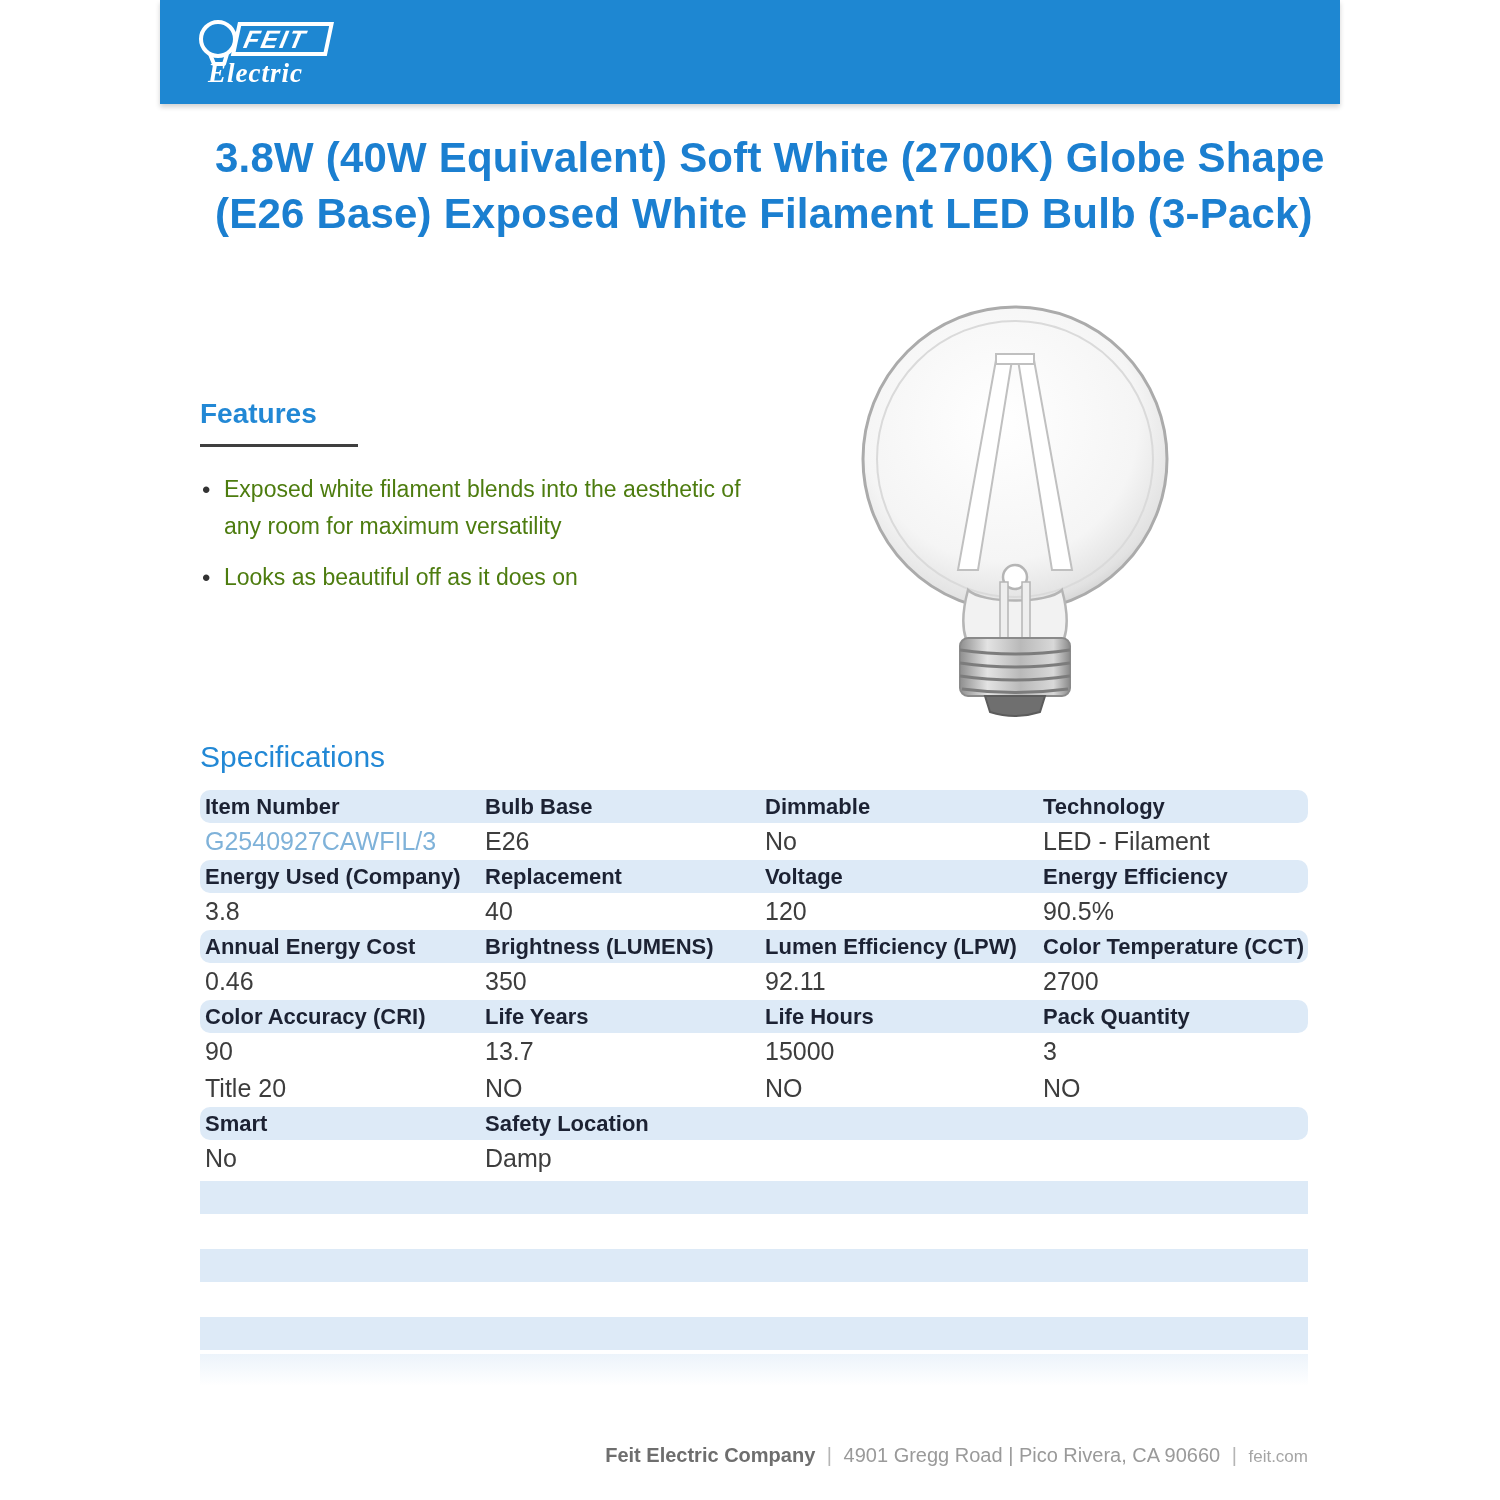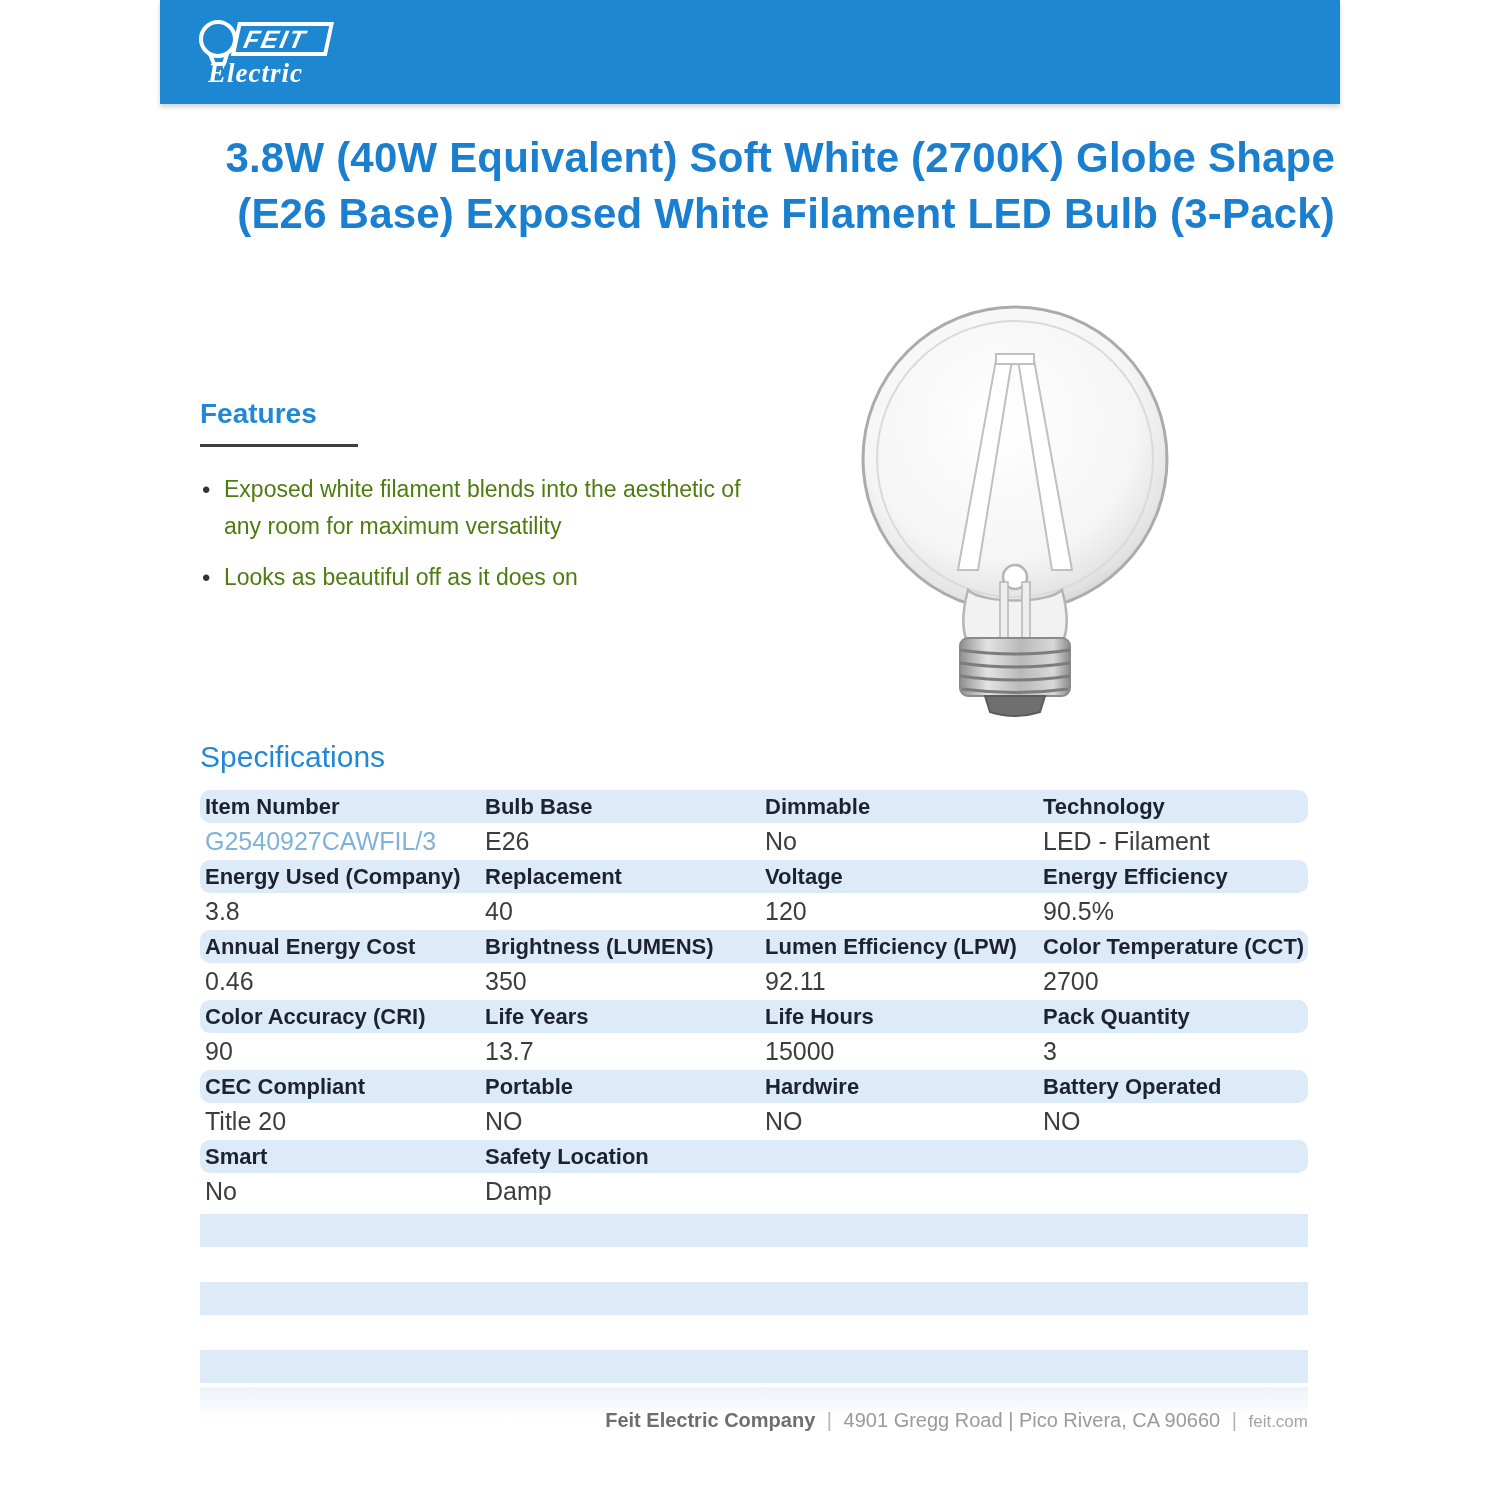--- a/index.html
+++ b/index.html
@@ -12,21 +12,21 @@
     position:absolute; left:160px; top:0; width:1180px; height:104px;
     background:var(--brand-blue,#1e87d2);
     box-shadow:0 3px 5px rgba(0,0,0,0.18);
   }
   .logo { position:absolute; left:30px; top:12px; width:170px; height:80px; }
 
   
   .title {
     position:absolute; left:215px; top:130px; width:1120px;
     font-size:42px; font-weight:bold; line-height:56px;
-    color:var(--title-blue,#1b7fd0); letter-spacing:0.2px;text-align:right;
+    color:var(--title-blue,#1b7fd0); letter-spacing:0.2px;
   }
 
   
   .features { position:absolute; left:200px; top:398px; width:560px; }
   .features h2 {
     margin:0; font-size:28px; font-weight:bold; color:var(--heading-blue,#2288d5);
   }
   .features .rule { width:158px; height:3px; background:#3f3f3f; margin:14px 0 24px 0; }
   .features ul { list-style:none; margin:0; padding:0; }
   .features li {
@@ -50,21 +50,21 @@
   .spec-value.link { color:var(--link,#7fb2d9); }
   .stripe { height:33px; background:var(--stripe,#ddeaf7); margin-top:35px; }
   .stripe.first { margin-top:4px; }
   .stripe.fade {
     margin-top:4px; height:32px;
     background:linear-gradient(to bottom, rgba(221,234,247,0.55), rgba(221,234,247,0));
   }
 
   
   .footer {
-    position:absolute; right:192px; top:1409px; text-align:right;
+    position:absolute; right:192px; top:1444px; text-align:right;
     font-size:20px; color:#9a9a9a; white-space:nowrap;
   }
   .footer .company { font-weight:bold; color:#6e6e6e; }
   .footer .site { font-size:17px; color:#a5a5a5; }
   .footer .sep { color:#b5b5b5; padding:0 6px; }
 </style>
 </head>
 <body>
 
 <div class="page" style="--brand-blue: #1e87d2; --title-blue: #1b7fd0; --heading-blue: #2288d5; --stripe: #ddeaf7; --link: #7fb2d9; --label-text: #1c2233; --value-text: #3d3d3d;">
@@ -184,26 +184,20 @@
           <div class="spec-cell spec-label">Life Years</div>
           <div class="spec-cell spec-label">Life Hours</div>
           <div class="spec-cell spec-label">Pack Quantity</div>
         </div>
         <div class="spec-row values">
           <div class="spec-cell spec-value">90</div>
           <div class="spec-cell spec-value">13.7</div>
           <div class="spec-cell spec-value">15000</div>
           <div class="spec-cell spec-value">3</div>
         </div>
-        <div class="spec-row labels">
-          <div class="spec-cell spec-label">CEC Compliant</div>
-          <div class="spec-cell spec-label">Portable</div>
-          <div class="spec-cell spec-label">Hardwire</div>
-          <div class="spec-cell spec-label">Battery Operated</div>
-        </div>
         <div class="spec-row values">
           <div class="spec-cell spec-value">Title 20</div>
           <div class="spec-cell spec-value">NO</div>
           <div class="spec-cell spec-value">NO</div>
           <div class="spec-cell spec-value">NO</div>
         </div>
         <div class="spec-row labels">
           <div class="spec-cell spec-label">Smart</div>
           <div class="spec-cell spec-label">Safety Location</div>
           <div class="spec-cell spec-label"></div>

